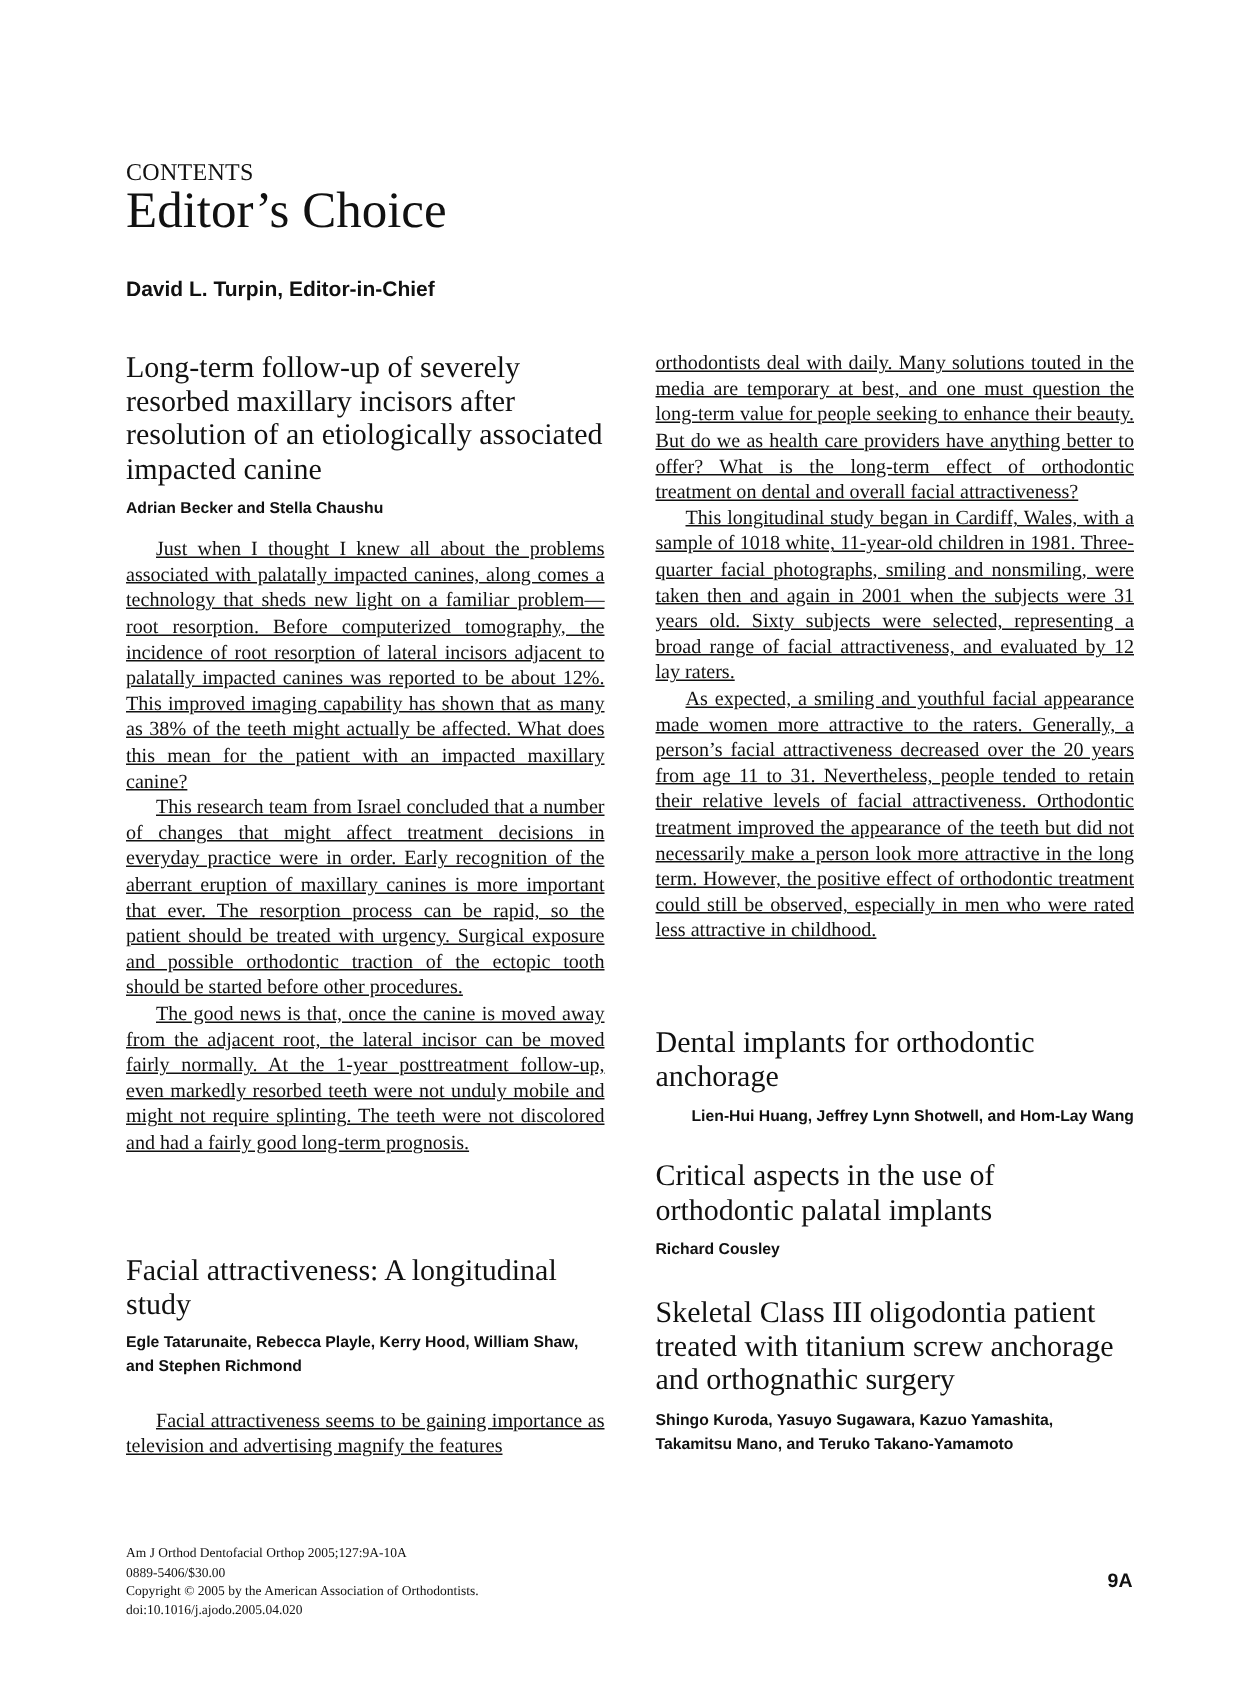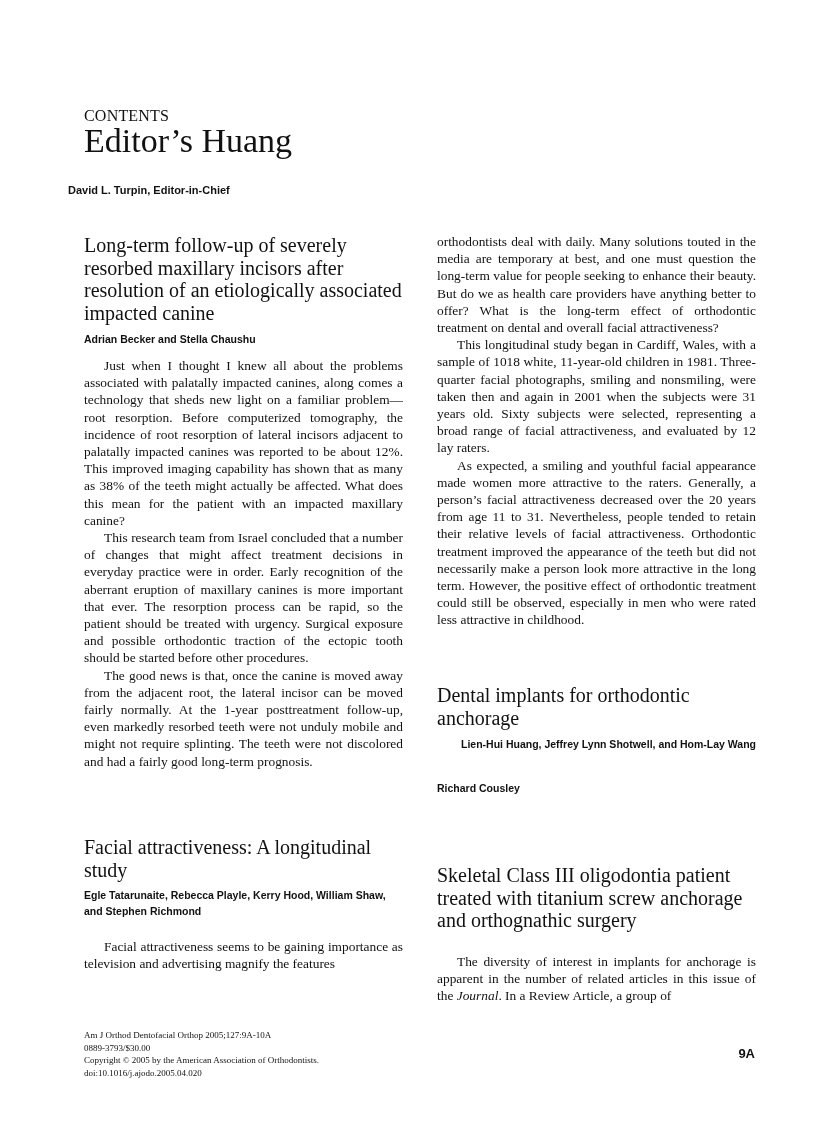--- a/index.html
+++ b/index.html
@@ -2,38 +2,38 @@
 <html><head>
 <meta charset="utf-8">
 <style>
   html, body { margin: 0; padding: 0; background: #ffffff; }
   body { width: 838px; height: 1122px; position: relative; overflow: hidden; color: #111; }
   .serif { font-family: "Liberation Serif", "DejaVu Serif", serif; margin-top: 45px; }
   .sans { font-family: "Liberation Sans", "DejaVu Sans", sans-serif; }
   .abs { position: absolute; }
   .section-label { left: 84px; top: 62px; font-size: 16px; letter-spacing: 0.2px; }
   .page-title { left: 84px; top: 122px; font-size: 34px; font-weight: normal; margin: 0; }
-  .byline-main { left: 68px; top: 184px; font-size: 11px; font-weight: bold; }
+  .byline-main { left: 84px; top: 184px; font-size: 14px; font-weight: bold; }
   .col { position: absolute; width: 319px; }
   .col-left { left: 84px; }
   .col-right { left: 437px; }
   .art-title { font-size: 20px; line-height: 22.5px; margin: 0; font-weight: normal; }
   .art-authors { font-size: 10.5px; font-weight: bold; line-height: 16px; margin: 0; }
   .body-text { font-size: 13.4px; line-height: 17.2px; text-align: justify; margin: 0; hyphens: manual; }
-  .body-text p { margin: 0; text-indent: 20px; }
+  .body-text p { margin: 0; text-indent: 20px; text-decoration: underline; }
   .body-text p.noindent { text-indent: 0; }
   .footer { left: 84px; top: 984px; font-size: 9px; line-height: 12.5px; }
   .page-num { right: 83px; top: 1046px; font-size: 13px; font-weight: bold; }
   i { font-style: italic; }
 </style>
 </head>
 <body>
 
 <div class="abs serif section-label">CONTENTS</div>
-<h1 class="abs serif page-title">Editor’s Huang</h1>
+<h1 class="abs serif page-title">Editor’s Choice</h1>
 <div class="abs sans byline-main">David L. Turpin, Editor-in-Chief</div>
 
 <div class="col col-left" style="top:234px;">
   <h2 class="serif art-title">Long-term follow-up of severely resorbed maxillary incisors after resolution of an etiologically associated impacted canine</h2>
   <div class="sans art-authors" style="margin-top:7px;">Adrian Becker and Stella Chaushu</div>
   <div class="serif body-text" style="margin-top:10px;">
     <p>Just when I thought I knew all about the problems associated with palatally impacted canines, along comes a technology that sheds new light on a familiar problem—root resorption. Before computerized tomog­raphy, the incidence of root resorption of lateral inci­sors adjacent to palatally impacted canines was re­ported to be about 12%. This improved imaging capability has shown that as many as 38% of the teeth might actually be affected. What does this mean for the patient with an impacted maxillary canine?</p>
     <p>This research team from Israel concluded that a number of changes that might affect treatment deci­sions in everyday practice were in order. Early recog­nition of the aberrant eruption of maxillary canines is more important that ever. The resorption process can be rapid, so the patient should be treated with urgency. Surgical exposure and possible orthodontic traction of the ectopic tooth should be started before other proce­dures.</p>
     <p>The good news is that, once the canine is moved away from the adjacent root, the lateral incisor can be moved fairly normally. At the 1-year posttreatment follow-up, even markedly resorbed teeth were not unduly mobile and might not require splinting. The teeth were not discolored and had a fairly good long-term prognosis.</p>
   </div>
@@ -42,42 +42,41 @@
 <div class="col col-left" style="top:836px;">
   <h2 class="serif art-title">Facial attractiveness: A longitudinal study</h2>
   <div class="sans art-authors" style="margin-top:6px;">Egle Tatarunaite, Rebecca Playle, Kerry Hood, William Shaw, and Stephen Richmond</div>
   <div class="serif body-text" style="margin-top:19px;">
     <p>Facial attractiveness seems to be gaining impor­tance as television and advertising magnify the features</p>
   </div>
 </div>
 
 <div class="abs serif footer">
   <div>Am J Orthod Dentofacial Orthop 2005;127:9A-10A</div>
-  <div>0889-3793/$30.00</div>
+  <div>0889-5406/$30.00</div>
   <div>Copyright © 2005 by the American Association of Orthodontists.</div>
   <div>doi:10.1016/j.ajodo.2005.04.020</div>
 </div>
 
 <div class="col col-right" style="top:233px;">
   <div class="serif body-text">
     <p class="noindent">orthodontists deal with daily. Many solutions touted in the media are temporary at best, and one must question the long-term value for people seeking to enhance their beauty. But do we as health care providers have anything better to offer? What is the long-term effect of orthodontic treatment on dental and overall facial attractiveness?</p>
     <p>This longitudinal study began in Cardiff, Wales, with a sample of 1018 white, 11-year-old children in 1981. Three-quarter facial photographs, smiling and nonsmiling, were taken then and again in 2001 when the subjects were 31 years old. Sixty subjects were selected, representing a broad range of facial attractive­ness, and evaluated by 12 lay raters.</p>
     <p>As expected, a smiling and youthful facial appear­ance made women more attractive to the raters. Gen­erally, a person’s facial attractiveness decreased over the 20 years from age 11 to 31. Nevertheless, people tended to retain their relative levels of facial attractive­ness. Orthodontic treatment improved the appearance of the teeth but did not necessarily make a person look more attractive in the long term. However, the positive effect of orthodontic treatment could still be observed, especially in men who were rated less attractive in childhood.</p>
   </div>
 </div>
 
 <div class="col col-right" style="top:684px;">
   <h2 class="serif art-title">Dental implants for orthodontic anchorage</h2>
   <div class="sans art-authors" style="margin-top:7px;margin-left:24px;">Lien-Hui Huang, Jeffrey Lynn Shotwell, and Hom-Lay Wang</div>
 </div>
 
 <div class="col col-right" style="top:773px;">
+  <h2 class="serif art-title">Critical aspects in the use of orthodontic palatal implants</h2>
   <div class="sans art-authors" style="margin-top:7px;">Richard Cousley</div>
 </div>
 
 <div class="col col-right" style="top:864px;">
   <h2 class="serif art-title">Skeletal Class III oligodontia patient treated with titanium screw anchorage and orthognathic surgery</h2>
-  <div class="serif body-text" style="margin-top:21px;">
-    <p><span>The diversity of interest in implants for anchorage is apparent in the number of related articles in this issue of the </span><i>Journal</i><span>. In a Review Article, a group of</span></p>
-  </div>
+  <div class="sans art-authors" style="margin-top:7px;">Shingo Kuroda, Yasuyo Sugawara, Kazuo Yamashita, Takamitsu Mano, and Teruko Takano-Yamamoto</div>
 </div>
 
 <div class="abs sans page-num">9A</div>
 
 </body></html>

